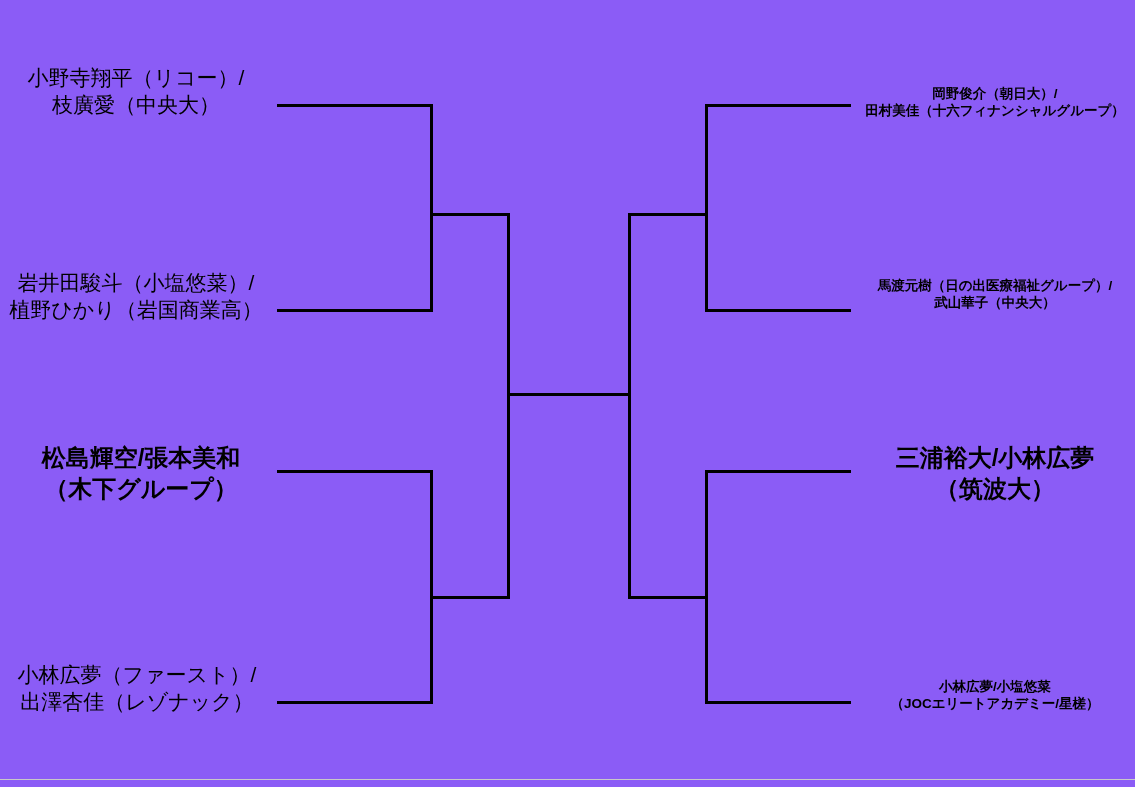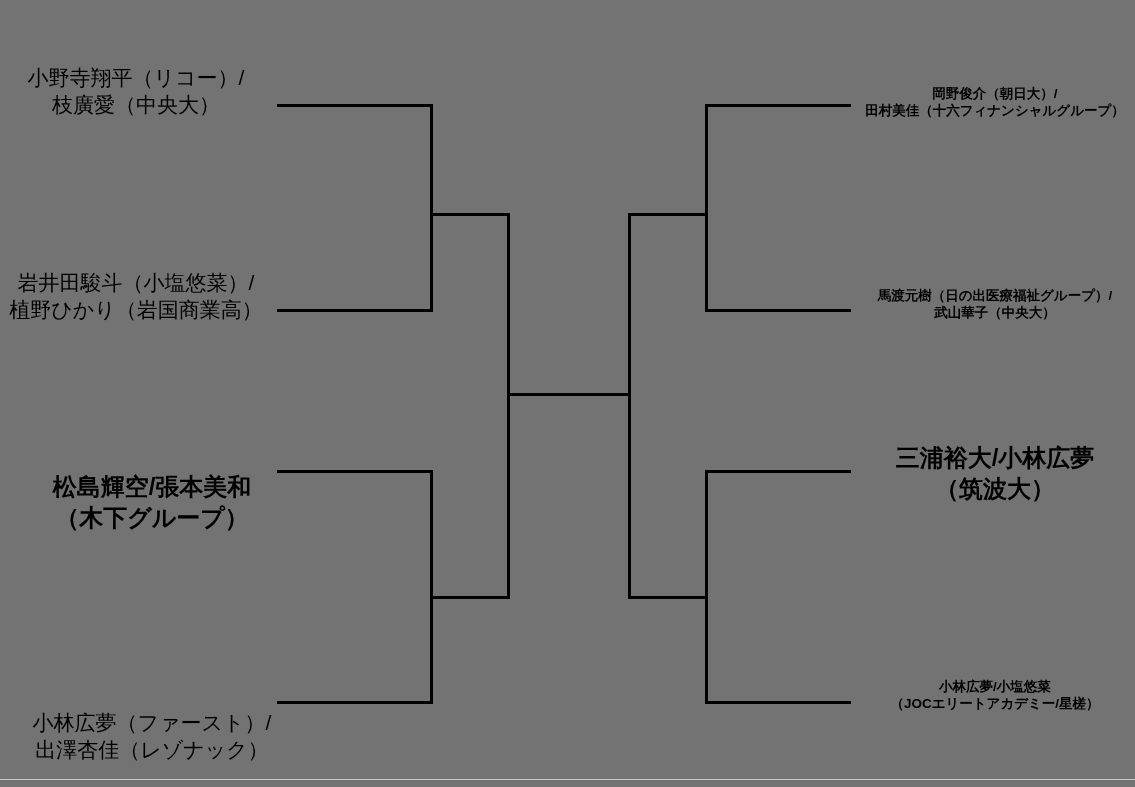--- a/index.html
+++ b/index.html
@@ -9,21 +9,21 @@
     background: #ffffff;
   }
   body {
     font-family: "Liberation Sans", "DejaVu Sans", sans-serif;
     color: #000000;
   }
   #bracket-root {
     position: relative;
     width: 1135px;
     height: 787px;
-    background: #737373;
+    background: #8b5cf6;
     overflow: hidden;
   }
 
   
   .ln {
     position: absolute;
     background: #000000;
   }
   .ln-h { height: 3px; }
   .ln-v { width: 3px; }
@@ -107,30 +107,30 @@
   <div class="ln ln-h" style="left: 705px; top: 470px; width: 146px; background: rgb(0, 0, 0);"></div>
 
   <div class="ln ln-h" style="left: 705px; top: 701px; width: 146px; background: rgb(0, 0, 0);"></div>
 
   <div class="entry entry-left sz-lg" style="left:0px; top:65px; width:272px;">小野寺翔平（リコー）/
 枝廣愛（中央大）</div>
 
   <div class="entry entry-left sz-lg" style="left:0px; top:270px; width:272px;">岩井田駿斗（小塩悠菜）/
 植野ひかり（岩国商業高）</div>
 
-  <div class="entry entry-left sz-lg-bold" style="left:16px; top:443px; width:272px;margin-top:29px;">松島輝空/張本美和
+  <div class="entry entry-left sz-lg-bold" style="left:5px; top:443px; width:272px;">松島輝空/張本美和
 （木下グループ）</div>
 
-  <div class="entry entry-left sz-lg" style="left:16px; top:662px; width:272px;margin-top:48px;">小林広夢（ファースト）/
+  <div class="entry entry-left sz-lg" style="left:1px; top:662px; width:272px;">小林広夢（ファースト）/
 出澤杏佳（レゾナック）</div>
 
   <div class="entry entry-right sz-sm" style="left:855px; top:85px; width:280px;">岡野俊介（朝日大）/
 田村美佳（十六フィナンシャルグループ）</div>
 
-  <div class="entry entry-right sz-sm" style="left:855px; top:287px; width:280px;">馬渡元樹（日の出医療福祉グループ）/
+  <div class="entry entry-right sz-sm" style="left:855px; top:277px; width:280px;">馬渡元樹（日の出医療福祉グループ）/
 武山華子（中央大）</div>
 
   <div class="entry entry-right sz-lg-bold" style="left:855px; top:443px; width:280px;">三浦裕大/小林広夢
 （筑波大）</div>
 
   <div class="entry entry-right sz-sm" style="left:855px; top:678px; width:280px;">小林広夢/小塩悠菜
 （JOCエリートアカデミー/星槎）</div>
 
   <div class="footer-rule" style="top: 779px; background: rgb(201, 201, 201);"></div>
 

